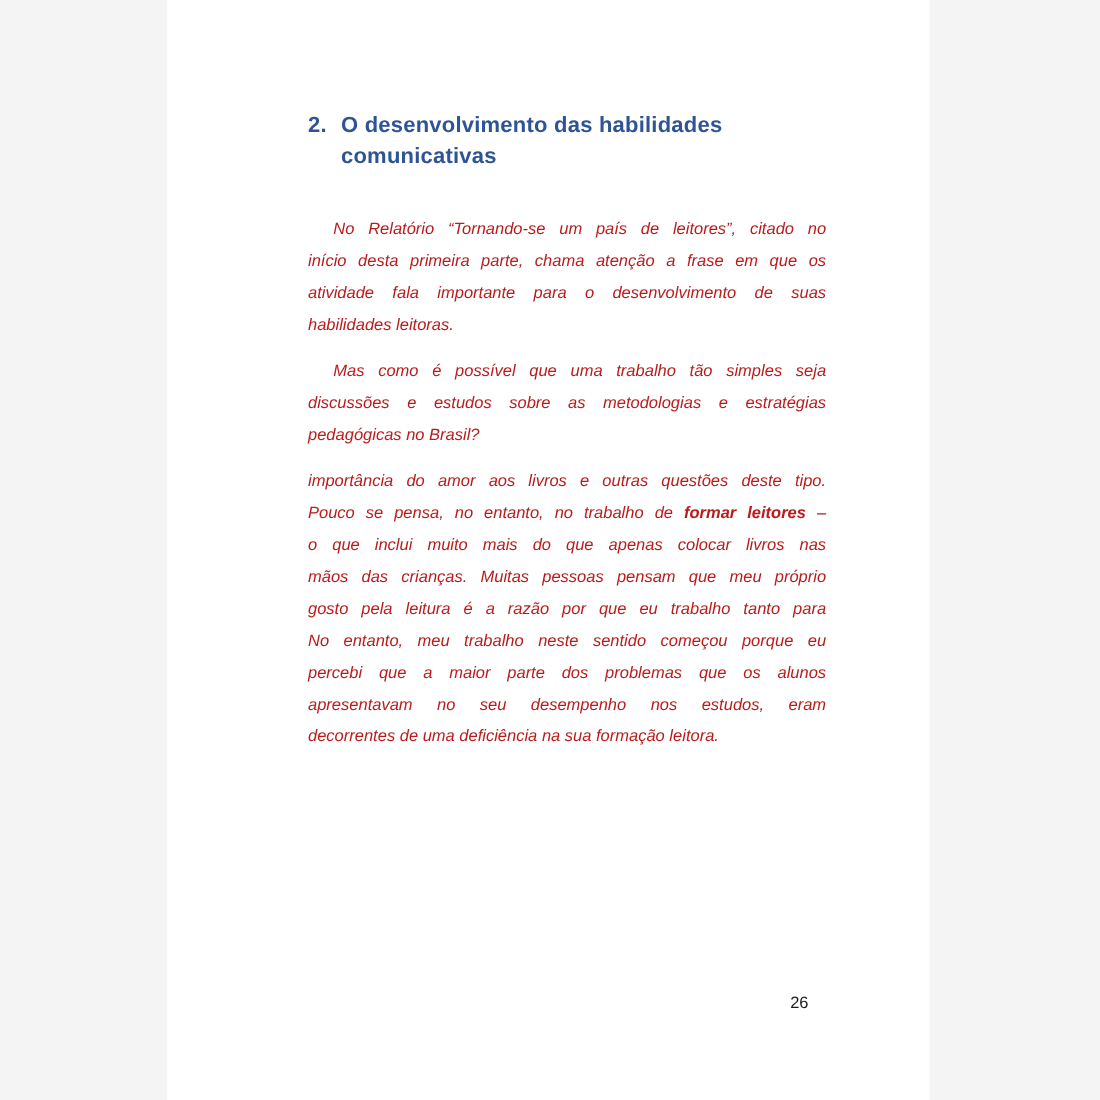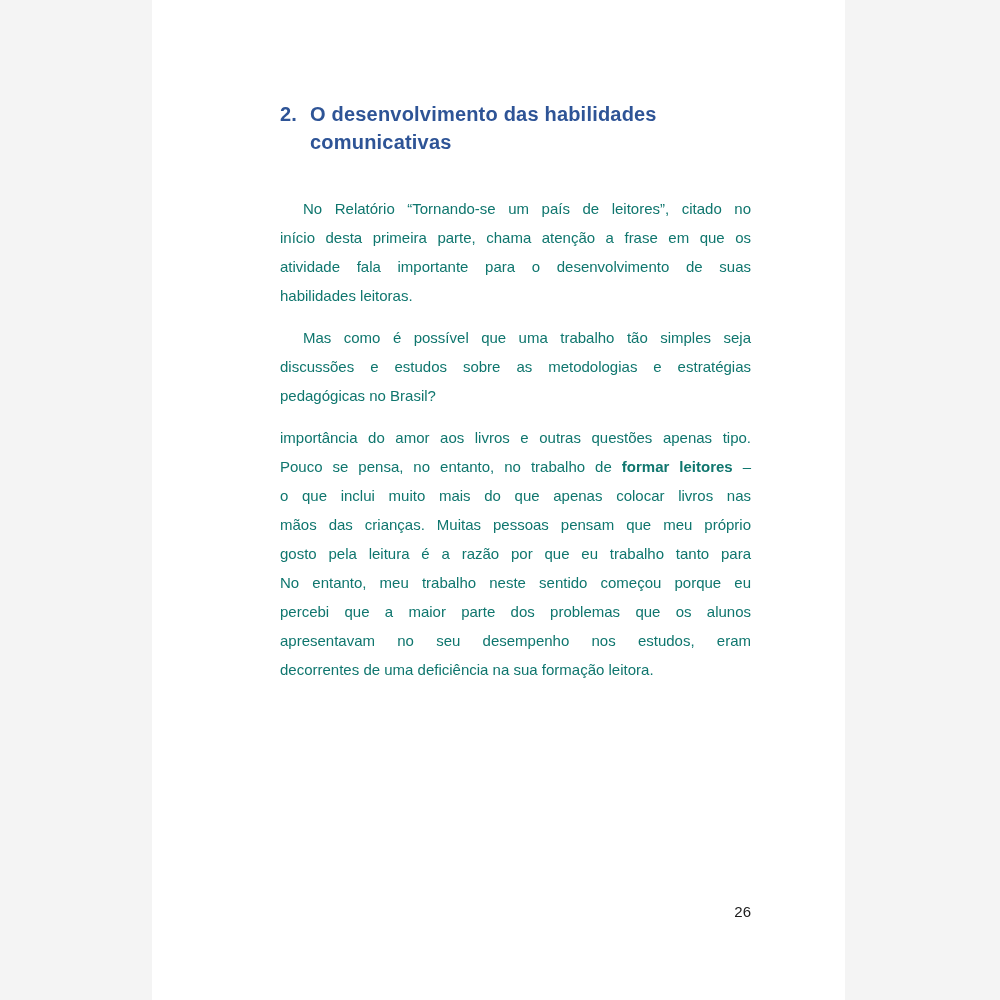--- a/index.html
+++ b/index.html
@@ -39,36 +39,37 @@
     color: #2e5496;
     letter-spacing: 0.2px;
   }
   .hnum {
     flex: 0 0 30px;
   }
   .htext {
     flex: 1;
   }
   .para {
-    color: #0f766e;
+    color: #b91c1c;
     font-size: 15px;
     line-height: 29px;
+    font-style: italic;
   }
   .para + .para { margin-top: 13px; }
   .para .line {
     text-align: justify;
     text-align-last: justify;
     white-space: normal;
   }
   .para .line.first { padding-left: 23px; }
   .para .line.last { text-align-last: left; }
   .pagenum {
     position: absolute;
     top: 903px;
-    left: 128px;
+    left: 112px;
     width: 471px;
     text-align: right;
     font-size: 15px;
     color: #1b1b1b;
   }
 </style>
 </head>
 <body>
 
 <div class="stage">
@@ -84,21 +85,21 @@
             <div class="line"><span>início desta primeira parte, chama atenção a frase em que os</span></div>
             <div class="line"><span>atividade fala importante para o desenvolvimento de suas</span></div>
             <div class="line last"><span>habilidades leitoras.</span></div>
           </div>
           <div class="para">
             <div class="line first"><span>Mas como é possível que uma trabalho tão simples seja</span></div>
             <div class="line"><span>discussões e estudos sobre as metodologias e estratégias</span></div>
             <div class="line last"><span>pedagógicas no Brasil?</span></div>
           </div>
           <div class="para">
-            <div class="line"><span>importância do amor aos livros e outras questões apenas tipo.</span></div>
+            <div class="line"><span>importância do amor aos livros e outras questões deste tipo.</span></div>
             <div class="line"><span>Pouco se pensa, no entanto, no trabalho de </span><b>formar leitores</b><span> –</span></div>
             <div class="line"><span>o que inclui muito mais do que apenas colocar livros nas</span></div>
             <div class="line"><span>mãos das crianças. Muitas pessoas pensam que meu próprio</span></div>
             <div class="line"><span>gosto pela leitura é a razão por que eu trabalho tanto para</span></div>
             <div class="line"><span>No entanto, meu trabalho neste sentido começou porque eu</span></div>
             <div class="line"><span>percebi que a maior parte dos problemas que os alunos</span></div>
             <div class="line"><span>apresentavam no seu desempenho nos estudos, eram</span></div>
             <div class="line last"><span>decorrentes de uma deficiência na sua formação leitora.</span></div>
           </div>
         </div>

